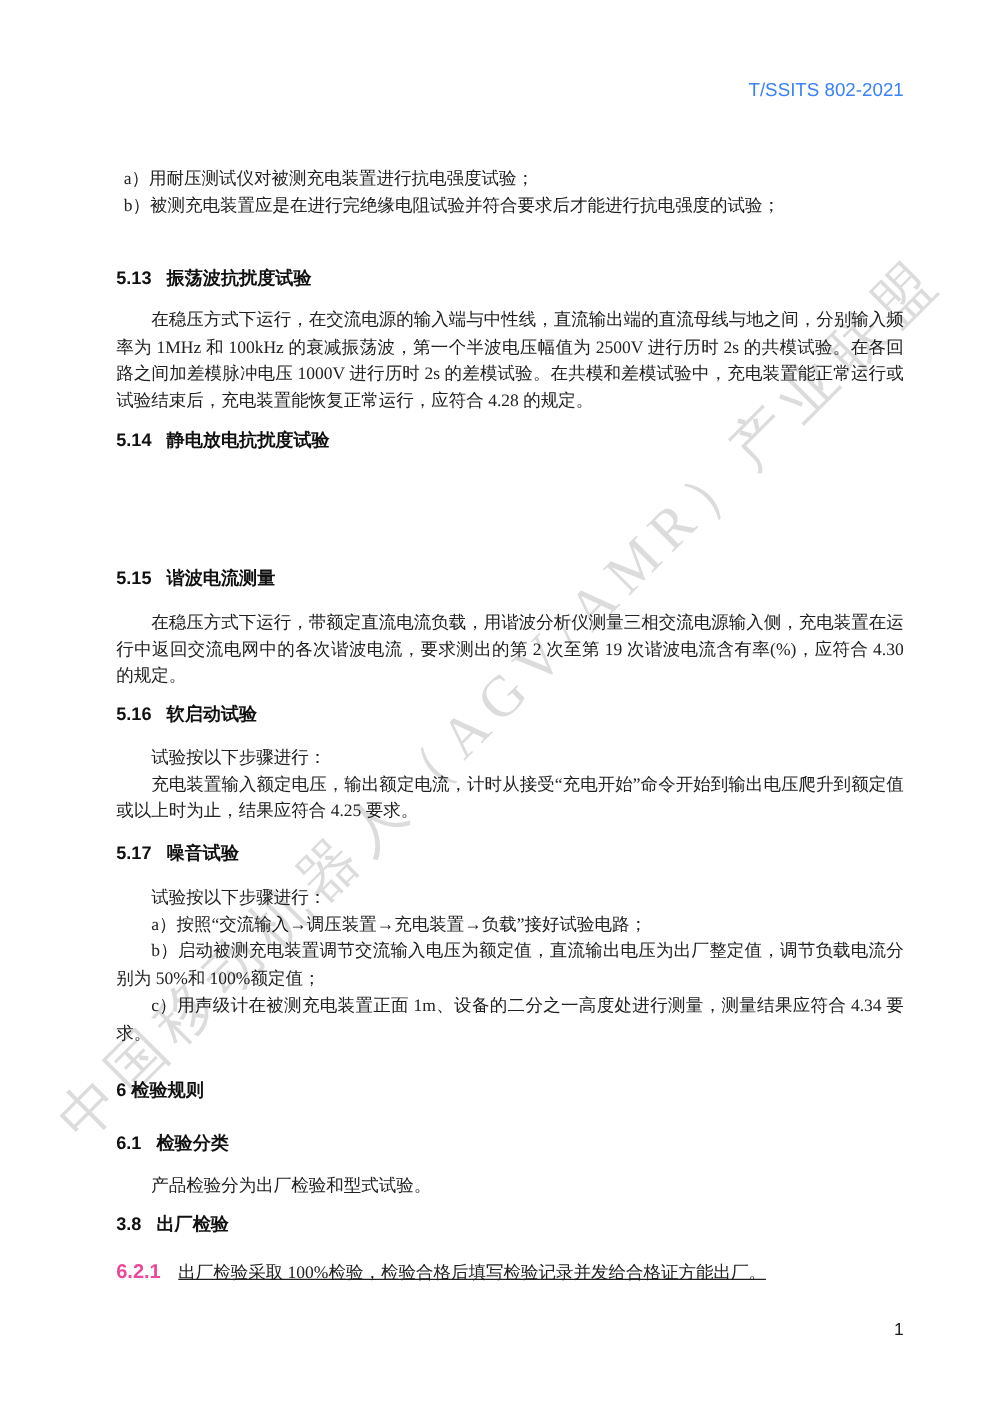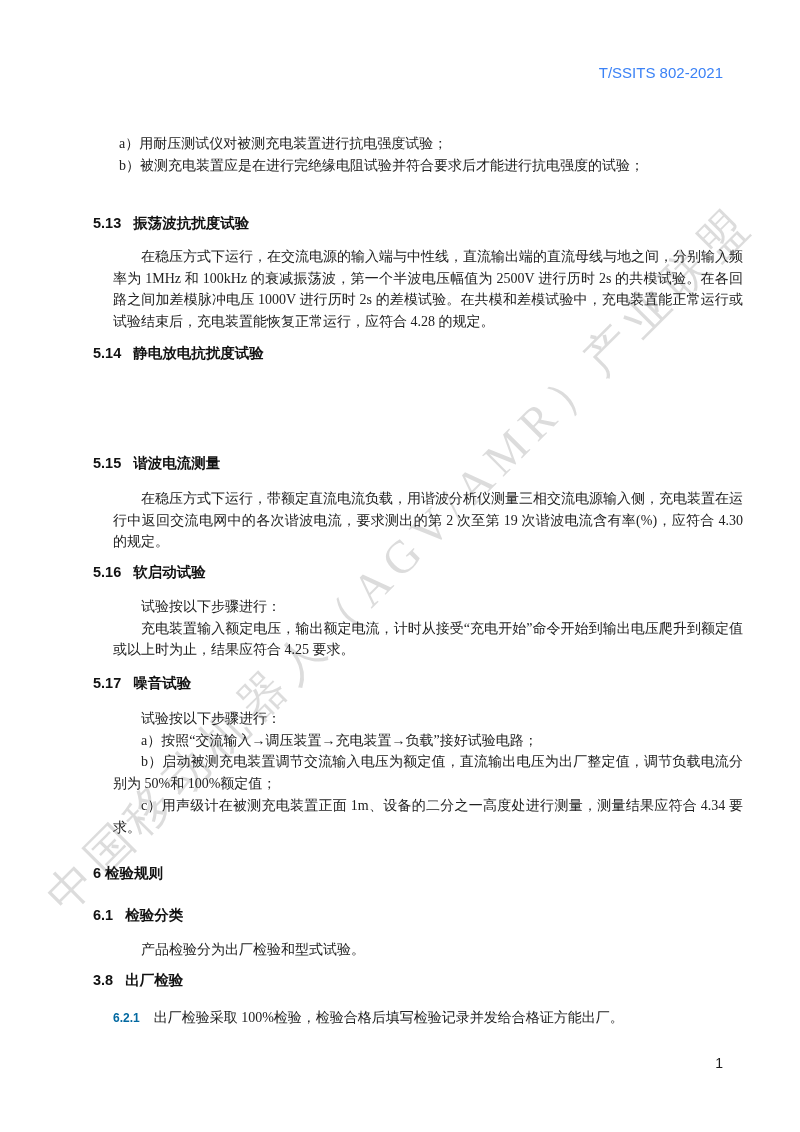--- a/index.html
+++ b/index.html
@@ -37,42 +37,41 @@
     position:absolute;
     left:93px;width:630px;
     z-index:1;
   }
   .body-text{
     font-family:"Liberation Serif","DejaVu Serif",serif;
     font-size:14px;
     line-height:21.7px;
     text-align:justify;
     color:#212121;
-    margin-left:20px;
   }
   .body-text p{margin:0;}
   .para{text-indent:28px;}
   .li{text-indent:6px;}
   .heading{
     margin:0;
     font-family:"Liberation Sans","DejaVu Sans",sans-serif;
     font-weight:700;
     font-size:14.5px;
     line-height:16px;
     color:#111111;
   }
   .h-title{margin-left:12px;}
   .h-title-wide{margin-left:4px;font-family:Liberation Mono, monospace;}
   .clause .c-num{
     font-family:"Liberation Sans","DejaVu Sans",sans-serif;
     font-weight:700;
-    font-size:12px;
-    color:#0369a1;
+    font-size:16px;
+    color:#ec4899;
   }
-  .clause .c-text{margin-left:14px;}
+  .clause .c-text{margin-left:14px;text-decoration:underline;}
   .page-num{
     position:absolute;
     top:1055px;right:77px;
     font-family:"Liberation Sans","DejaVu Sans",sans-serif;
     font-size:14px;
     color:#1a1a1a;
     z-index:1;
   }
 </style>
 </head>

